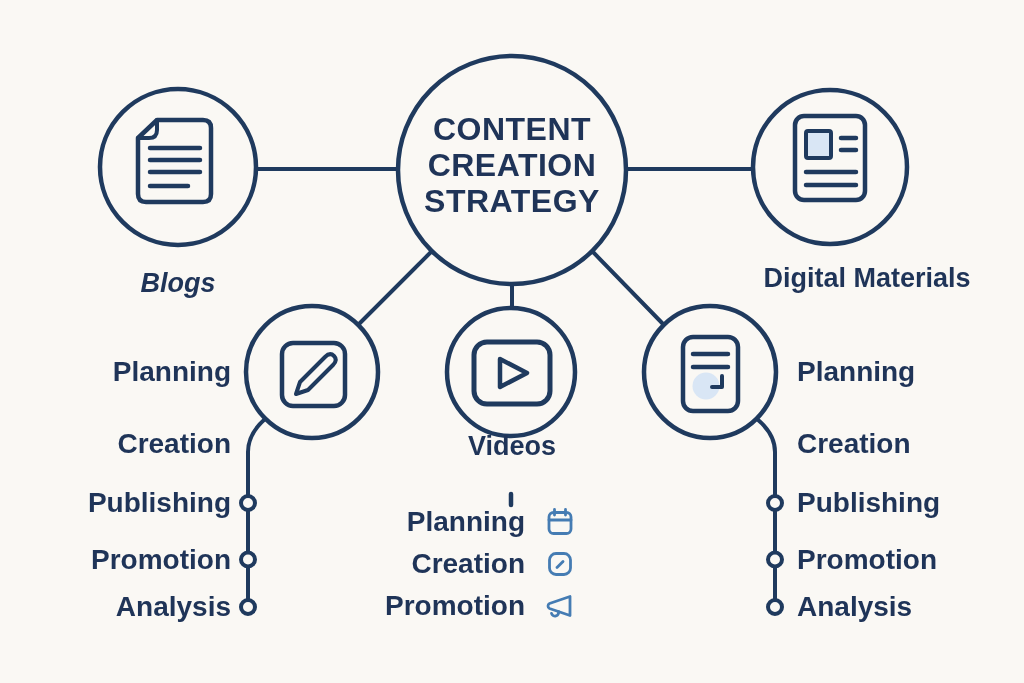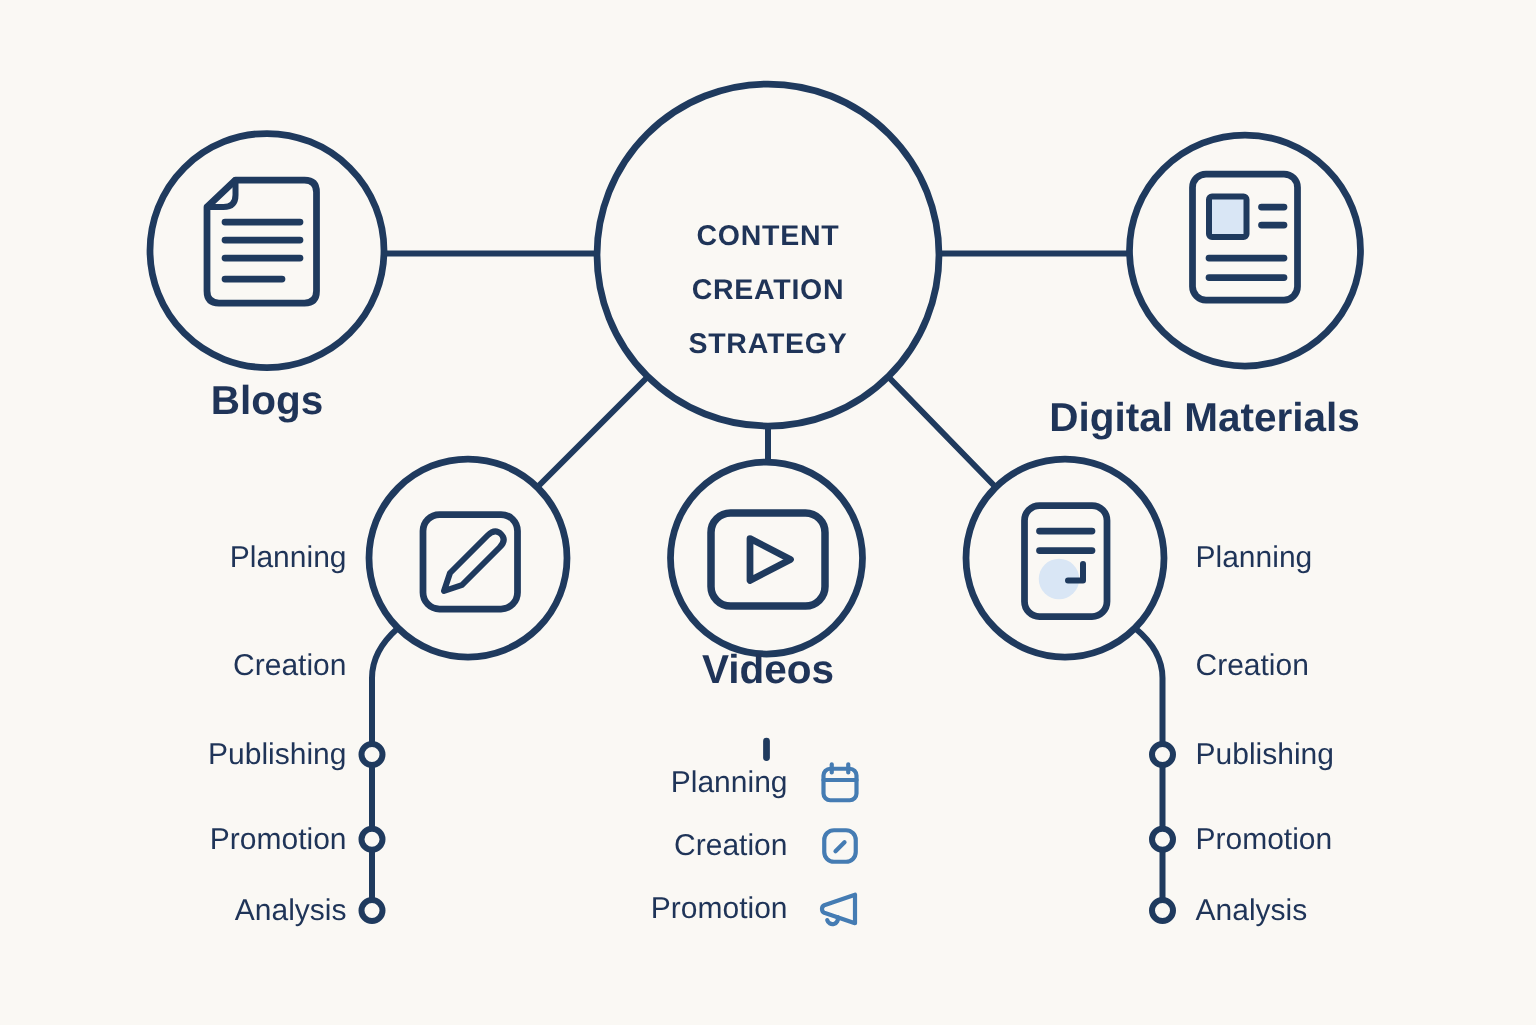--- a/index.html
+++ b/index.html
@@ -7,29 +7,29 @@
     width:1024px;height:683px;
     background:#faf8f4;
     font-family:"Liberation Sans", sans-serif;
     overflow:hidden;
   }
   .canvas{position:relative;width:1024px;height:683px;}
   .layer{position:absolute;left:0;top:0;}
   .txt{position:absolute;color:#1f3458;white-space:nowrap;}
   .central-title{
     left:417px;top:111px;width:190px;
-    text-align:center;font-size:19px;font-weight:700;
-    line-height:36px;letter-spacing:0.5px;white-space:normal;margin-top:29px;
+    text-align:center;font-size:32px;font-weight:700;
+    line-height:36px;letter-spacing:0.5px;white-space:normal;
   }
   .node-label{font-size:27px;font-weight:700;text-align:center;}
-  .lbl-blogs{left:78px;top:252px;width:200px;}
-  .lbl-digital{left:688px;top:263px;width:230px;}
+  .lbl-blogs{left:78px;top:268px;width:200px;font-style:italic;}
+  .lbl-digital{left:752px;top:263px;width:230px;}
   .lbl-videos{left:412px;top:431px;width:200px;}
   .list-item{
-    font-size:20px;font-weight:400;height:30px;line-height:30px;
+    font-size:28px;font-weight:700;height:30px;line-height:30px;
   }
   .left-item{right:793px;text-align:right;}
   .right-item{left:797px;text-align:left;}
   .mid-row{
     position:absolute;right:449px;height:34px;
     display:flex;align-items:center;gap:20px;
   }
   .mid-row .list-item{position:static;height:34px;line-height:34px;}
   .mid-icon{width:30px;height:30px;flex:0 0 30px;}
 </style>

